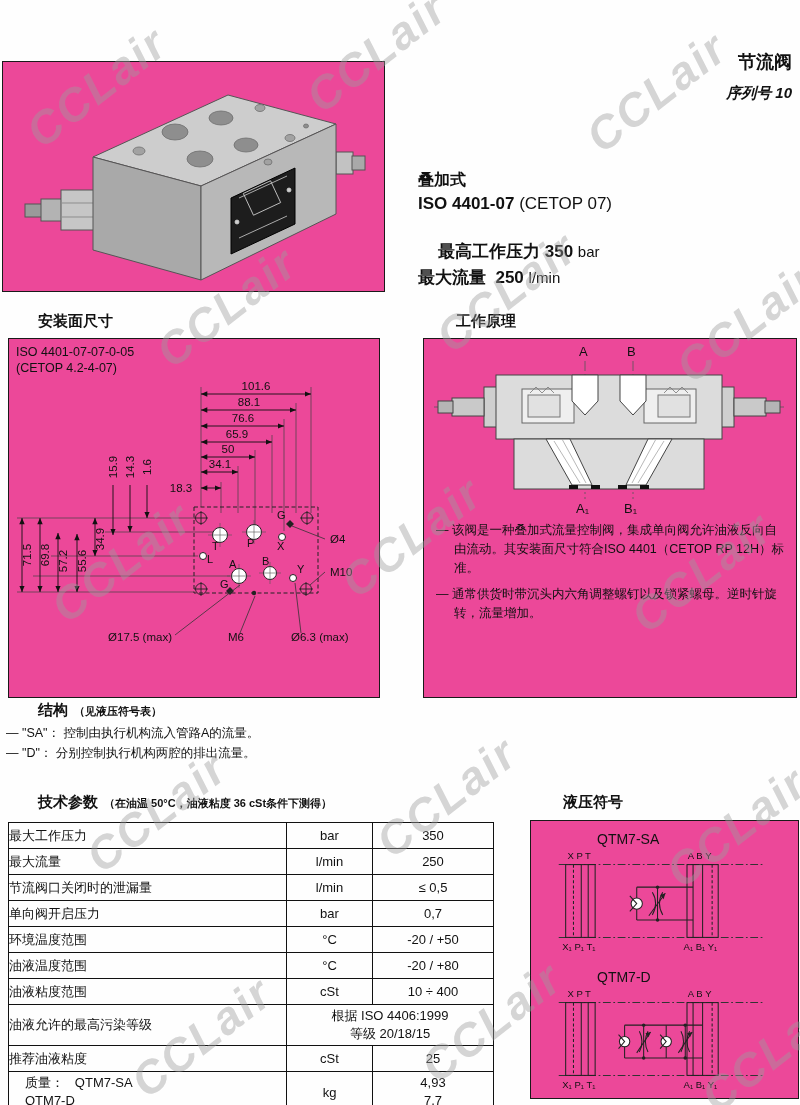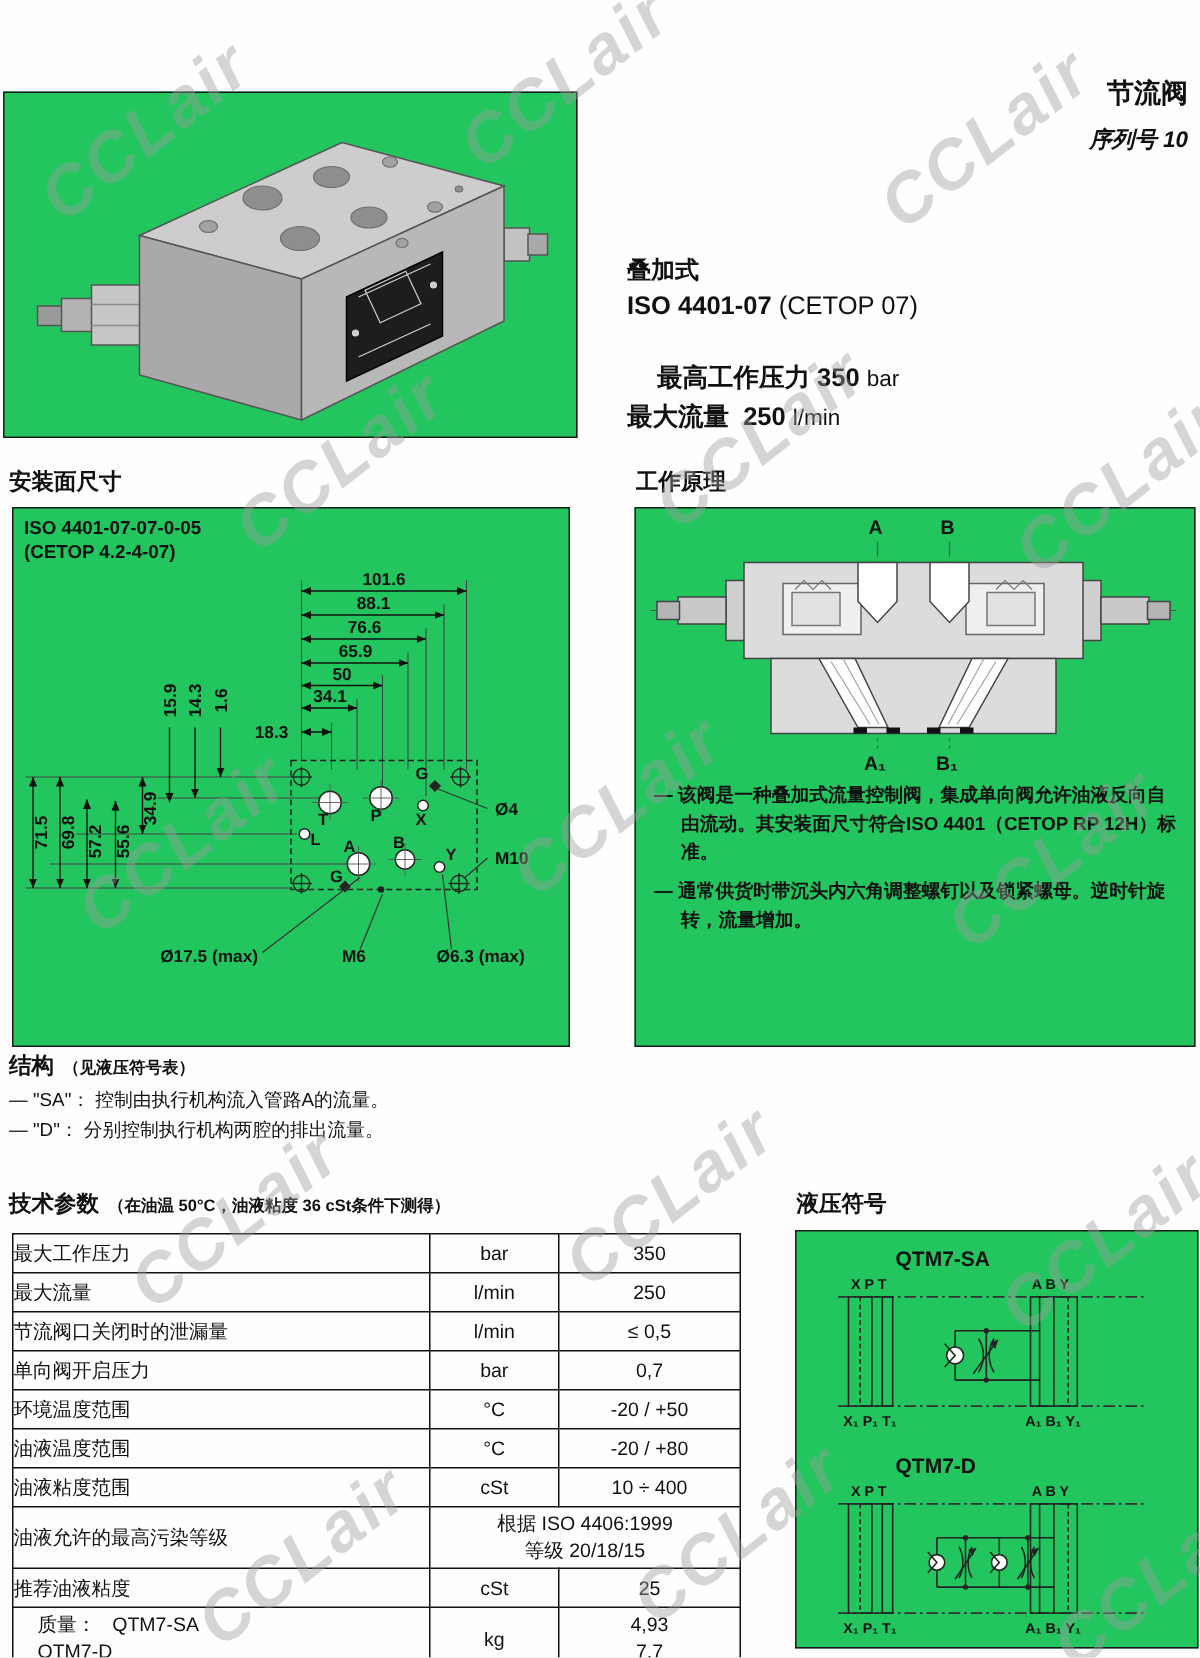--- a/index.html
+++ b/index.html
@@ -1,21 +1,21 @@
 <!DOCTYPE html>
 <html><head>
 <meta charset="utf-8">
 <style>
   html,body{margin:0;padding:0;background:#e8e8e8;}
   .page{position:relative;width:800px;height:1105px;background:#fefefe;overflow:hidden;
         font-family:"Liberation Sans","DejaVu Sans",sans-serif;color:#111;}
   .abs{position:absolute;}
-  .box{position:absolute;border:1.6px solid #1a1a1a;background:#22c55e;font-weight:bold;}
+  .box{position:absolute;border:1.6px solid #1a1a1a;background:#ec4899;}
   .b{font-weight:bold;}
-  .sec-h{font-size:15px;font-weight:bold;}
+  .sec-h{font-size:15px;font-weight:bold;margin-left:32px;}
   .sec-note{font-size:11px;font-weight:bold;margin-left:6px;}
   .bullet{font-size:12.5px;line-height:1.45;padding-left:18px;text-indent:-18px;margin-bottom:5px;}
   .p-bullets .bullet{font-size:12.5px;line-height:1.5;margin-bottom:8px;}
 
   
   .title-model{position:absolute;top:2px;right:8px;font-size:42px;font-weight:bold;letter-spacing:1px;}
   .title-sub{position:absolute;top:50px;right:8px;font-size:18px;font-weight:bold;}
   .title-series{position:absolute;top:84px;right:8px;font-size:15px;font-weight:bold;font-style:italic;}
   .spec{position:absolute;left:418px;font-size:17px;}
   .spec .u{font-size:15px;font-weight:normal;}

